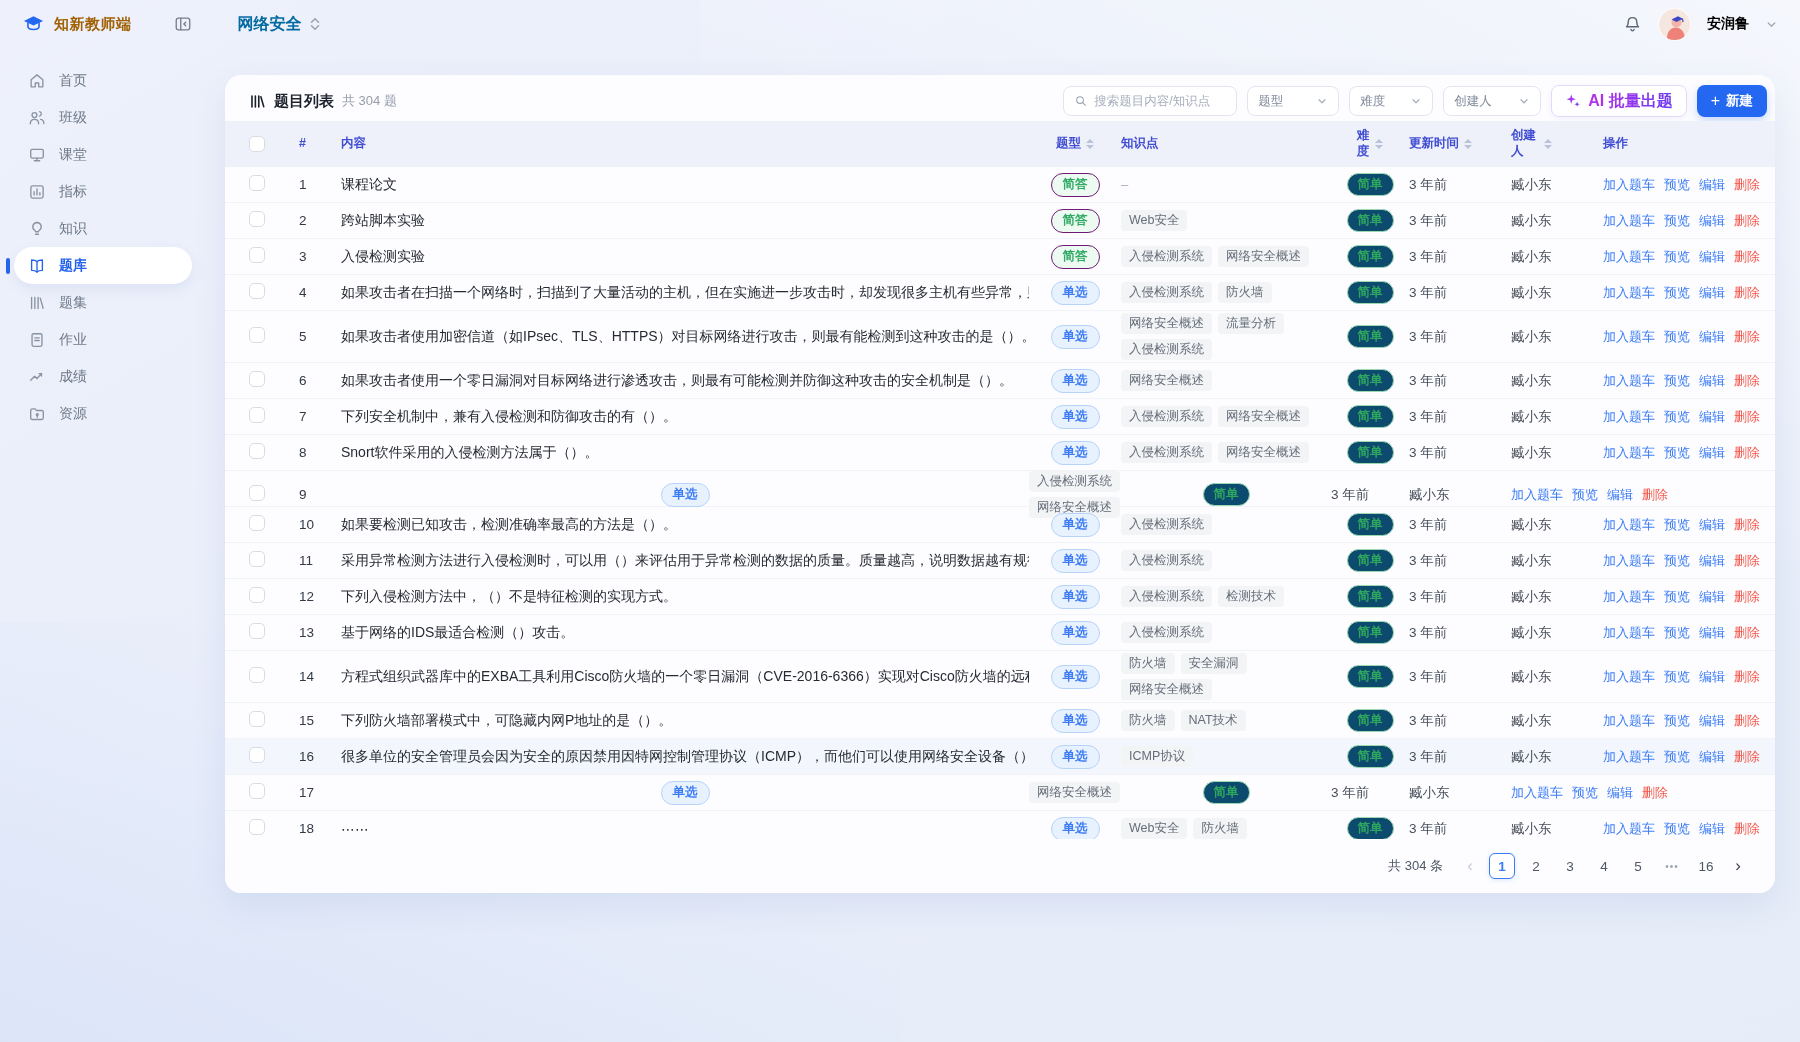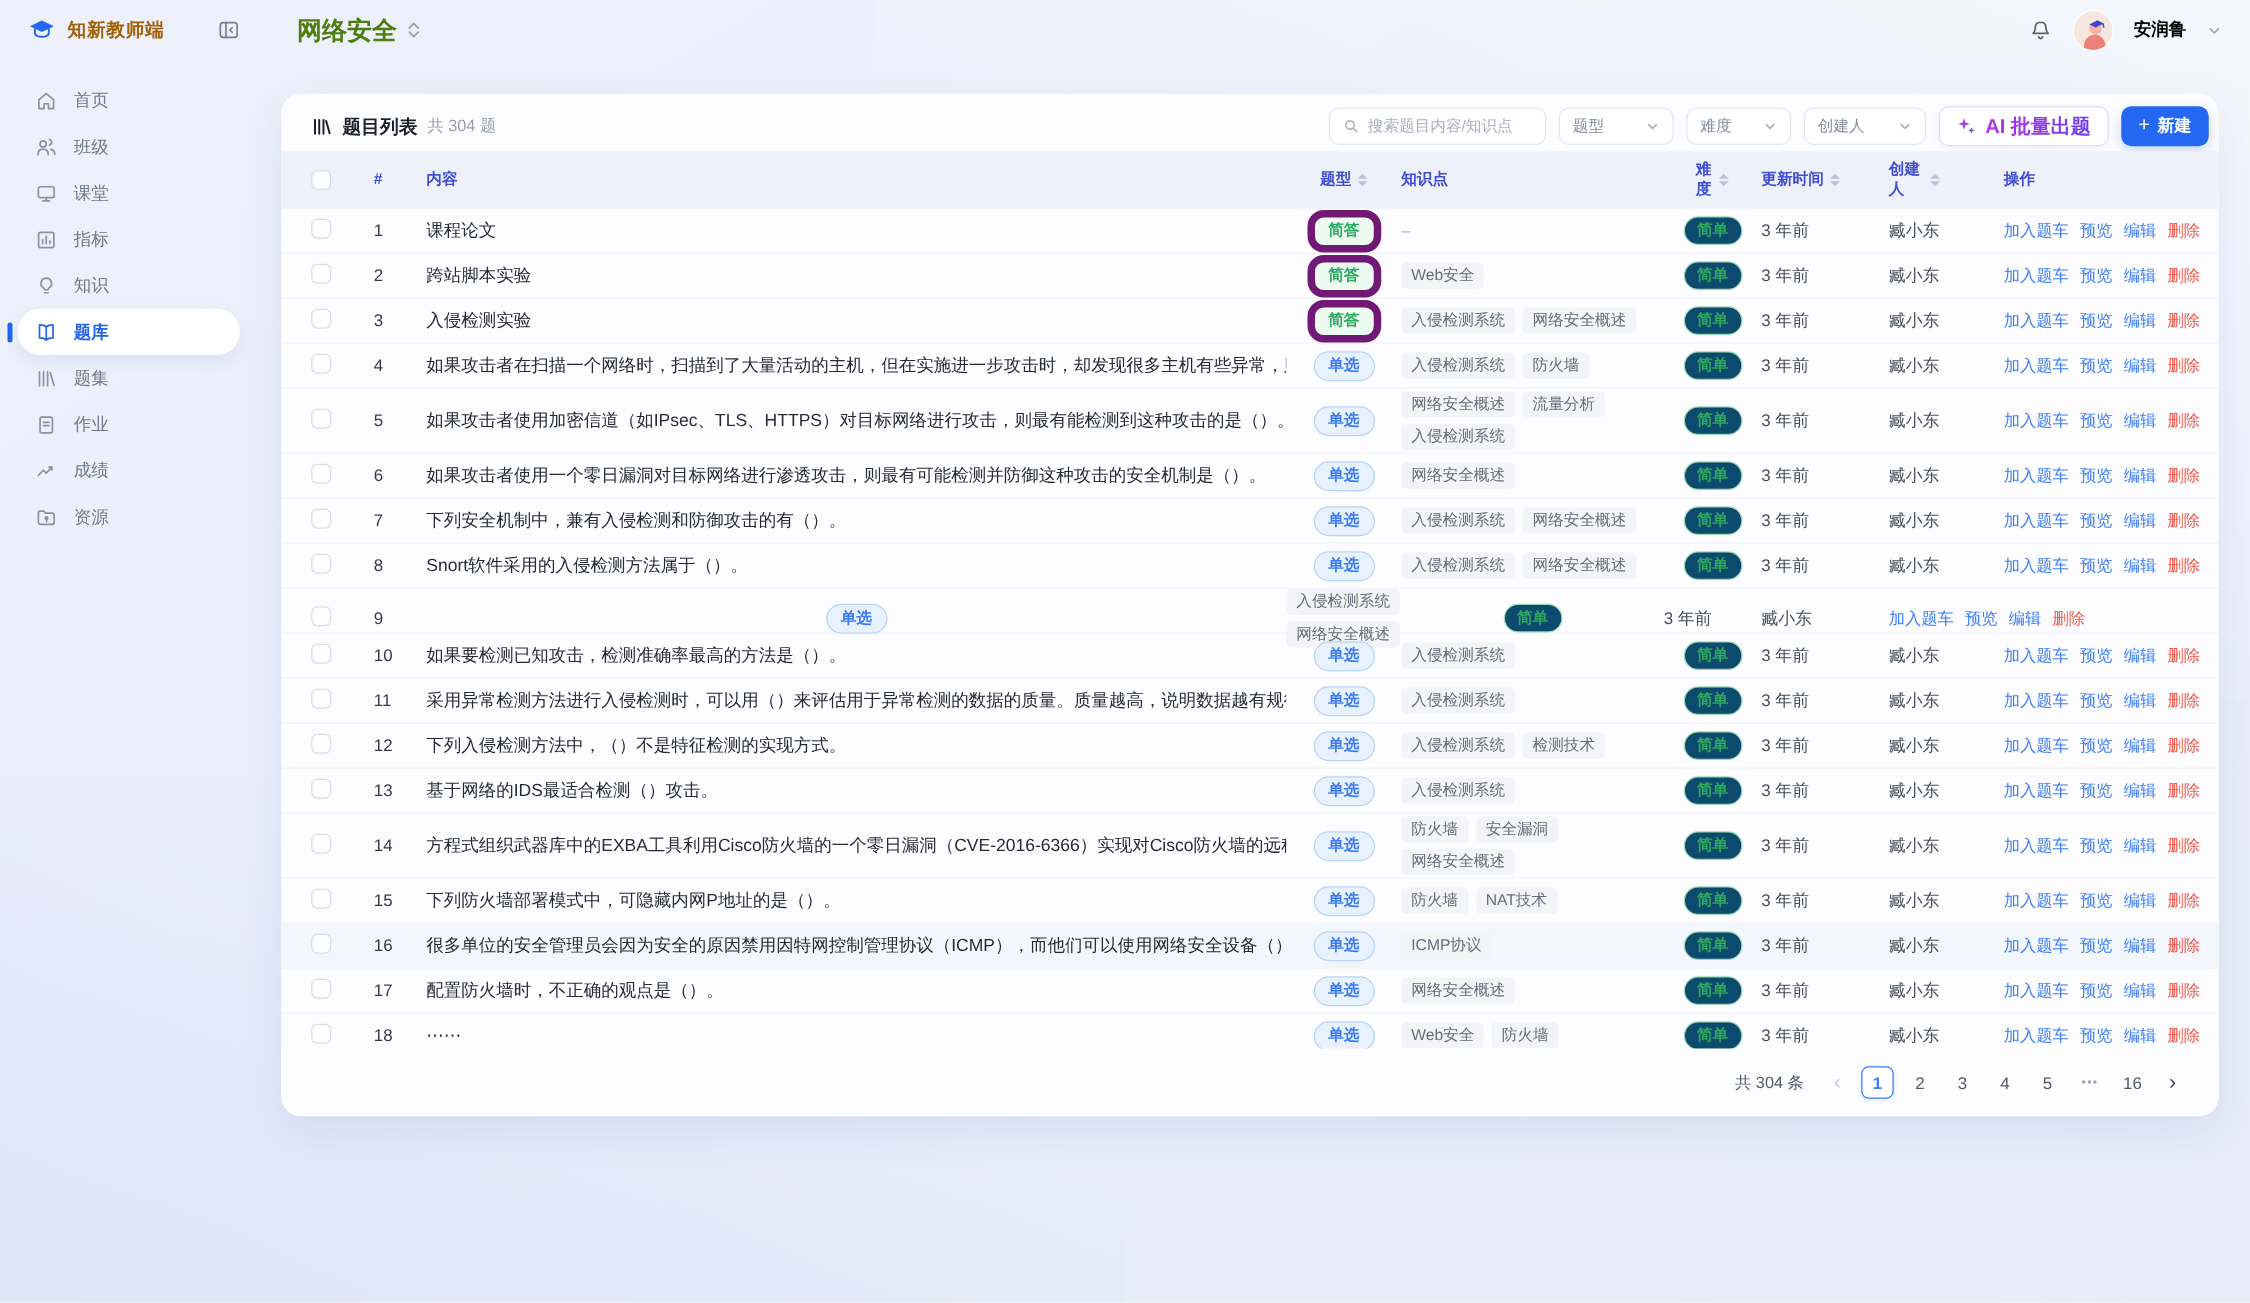--- a/index.html
+++ b/index.html
@@ -16,21 +16,21 @@
 
   svg{display:block}
   .ic{stroke:currentColor; fill:none; stroke-width:1.5; stroke-linecap:round; stroke-linejoin:round;}
 
   
   .topbar{ position:absolute; top:0; left:0; right:0; height:48px; display:flex; align-items:center; padding:0 22px; z-index:5;}
   .brand{ display:flex; align-items:center; gap:9px; }
   .brand-name{ font-size:15px; font-weight:bold; color:#a16207; letter-spacing:.5px;}
   .collapse-btn{ margin-left:42px; color:#767f8d; cursor:pointer;}
   .course{ margin-left:46px; display:flex; align-items:center; gap:7px; cursor:pointer;}
-  .course-title{ font-size:20px; font-weight:bold; color:#4d7c0f;}
+  .course-title{ font-size:16px; font-weight:bold; color:#0369a1;}
   .caret-stack{ color:#9aa2b1;}
   .top-right{ margin-left:auto; display:flex; align-items:center; gap:16px;}
   .bell{ color:#5c6573; cursor:pointer;}
   .avatar{ width:33px; height:33px; border-radius:50%; background:#f7ece7; overflow:hidden; border:1px solid #fff; position:relative;}
   .user-name{ font-size:14px; color:#000000; font-weight:bold;}
   .user-chevron{ color:#a2aab8;}
 
   
   .sidebar{ position:absolute; top:48px; left:0; bottom:0; width:212px; padding-top:14px; z-index:4;}
   .side-item{ position:relative; height:37px; margin:0 20px 0 14px; display:flex; align-items:center; gap:13px;
@@ -79,21 +79,21 @@
 
   #rows{ height:672px; flex:none; overflow:hidden;}
   .trow{ height:36px; border-bottom:1px solid #f1f3f8; font-size:14px; color:#262b33;}
   .trow.tall{ height:52px;}
   .trow.hover{ background:#f3f6fd;}
   .cb{ width:16px; height:16px; border:1.5px solid #d6dbe5; border-radius:5px; background:#fff; cursor:pointer; display:inline-block;}
   .cell-num{ font-size:13.5px; color:#333a45;}
   .cell-content{ white-space:nowrap; overflow:hidden; padding-right:16px;}
   .cell-type{ display:flex; justify-content:center;}
   .badge{ font-size:12.5px; font-weight:bold; padding:2.5px 11px; border-radius:13px; white-space:nowrap;}
-  .badge.green{ color:#2eaa62; background:#edfaf2; border:6px solid #701a75;}
+  .badge.green{ color:#2eaa62; background:#edfaf2; border:1px solid #701a75;}
   .badge.blue{ color:#3b7cf6; background:#e8f1fe; border:1px solid #b6d3fa;}
   .cell-tags{ display:flex; flex-wrap:wrap; gap:5px 6px; align-items:center; padding-right:10px;}
   .tag{ font-size:12.5px; color:#666d79; background:#f3f4f6; border-radius:4px; padding:2px 8px; white-space:nowrap;}
   .dash{ color:#aab1bd; font-size:13px;}
   .cell-diff{ display:flex; justify-content:center;}
   .badge.diff{ color:#2fa75f; background:#0c4a6e; border:1px solid #9bd9b3; border-radius:12px; padding:2px 10px;}
   .cell-time,.cell-creator{ font-size:13.5px; color:#474e59;}
   .cell-ops{ display:flex; gap:9px; white-space:nowrap;}
   .op{ font-size:13px; cursor:pointer; text-decoration:none;}
   .op.blue{ color:#3b7cf6;}
@@ -715,21 +715,20 @@
         <div class="cell-ops">
           <a class="op blue">加入题车</a>
           <a class="op blue">预览</a>
           <a class="op blue">编辑</a>
           <a class="op red">删除</a>
         </div>
       </div>
       <div class="grid trow">
         <div><span class="cb"></span></div>
         <div class="cell-num">17</div>
-        <div class="cell-content">配置防火墙时，不正确的观点是（）。</div>
         <div class="cell-type">
           <span class="badge blue">单选</span>
         </div>
         <div class="cell-tags">
           <span class="tag">网络安全概述</span>
         </div>
         <div class="cell-diff">
           <span class="badge diff">简单</span>
         </div>
         <div class="cell-time">3 年前</div>

